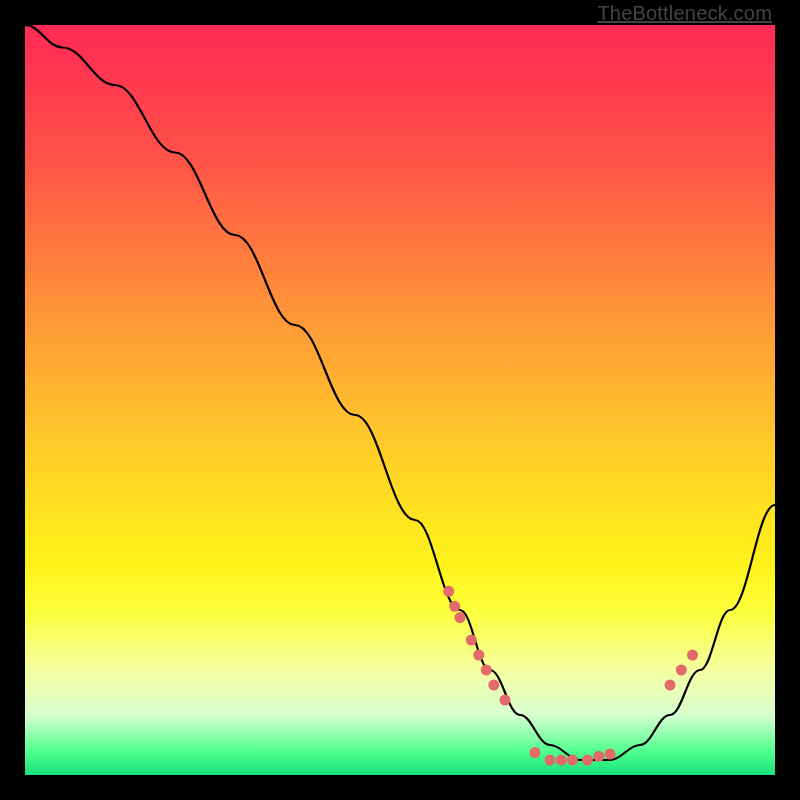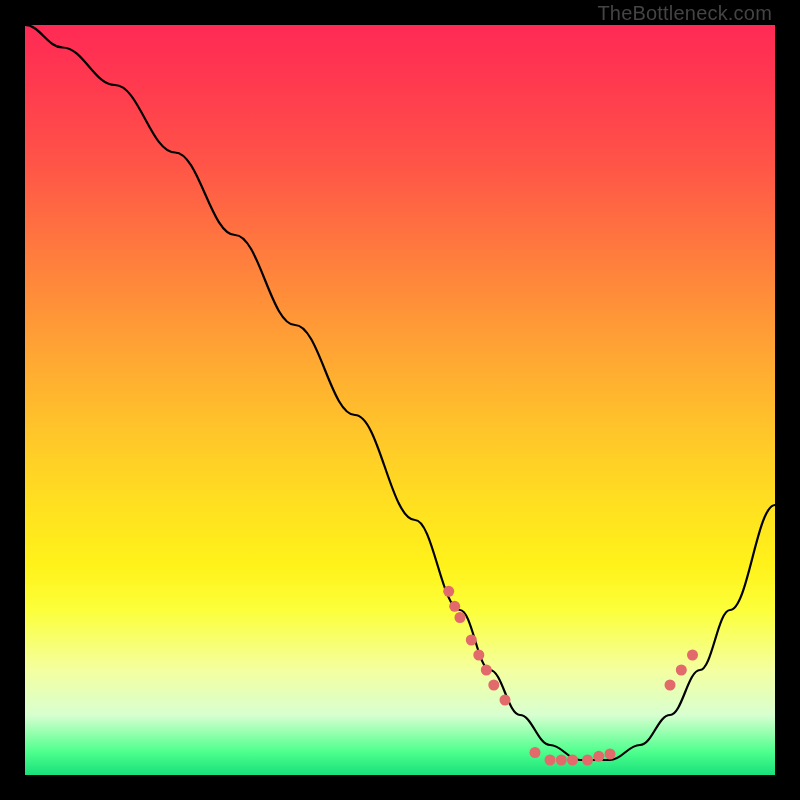--- a/index.html
+++ b/index.html
@@ -37,20 +37,21 @@
 
   .watermark {
     position: absolute;
     top: 2px;
     right: 28px;
     color: #444444;
     font-size: 20px;
     font-weight: 400;
     letter-spacing: 0.2px;
     white-space: nowrap;
+    text-decoration: underline;
   }
 
   svg.curve-layer {
     position: absolute;
     left: 0;
     top: 0;
     width: 750px;
     height: 750px;
   }
 </style>

